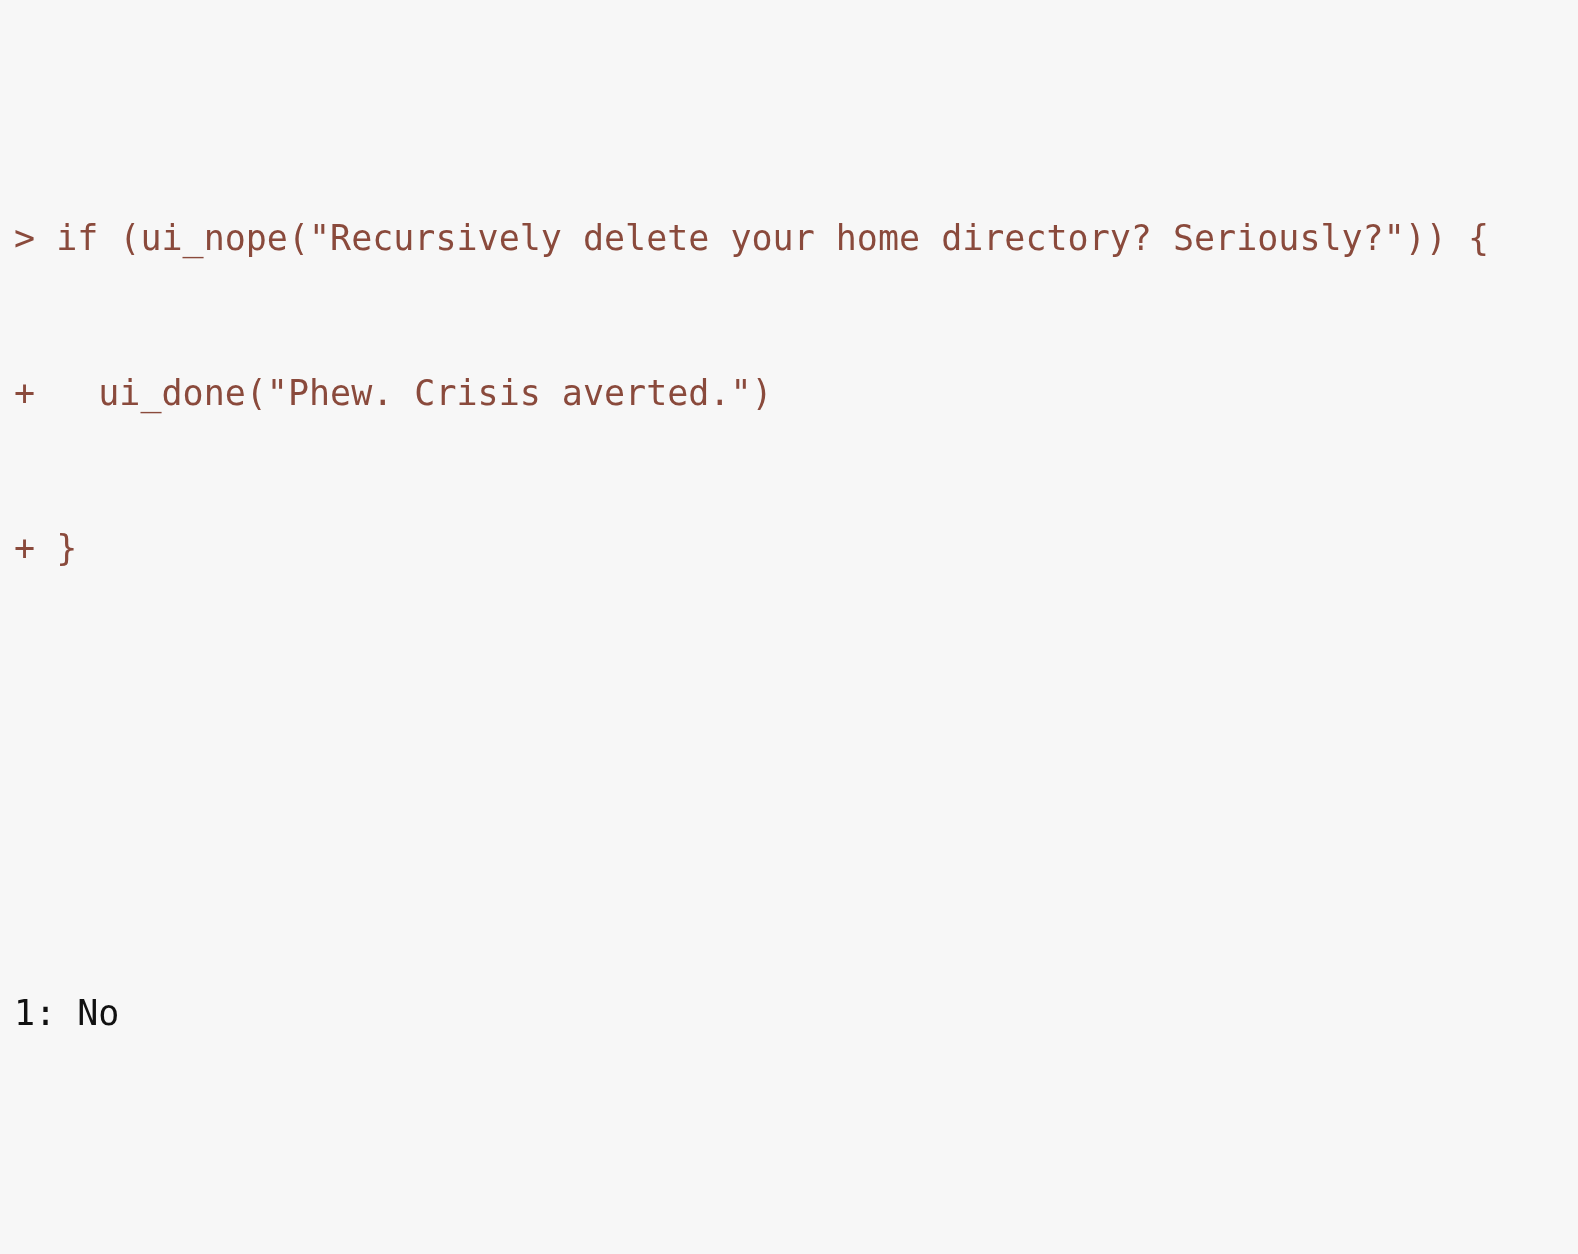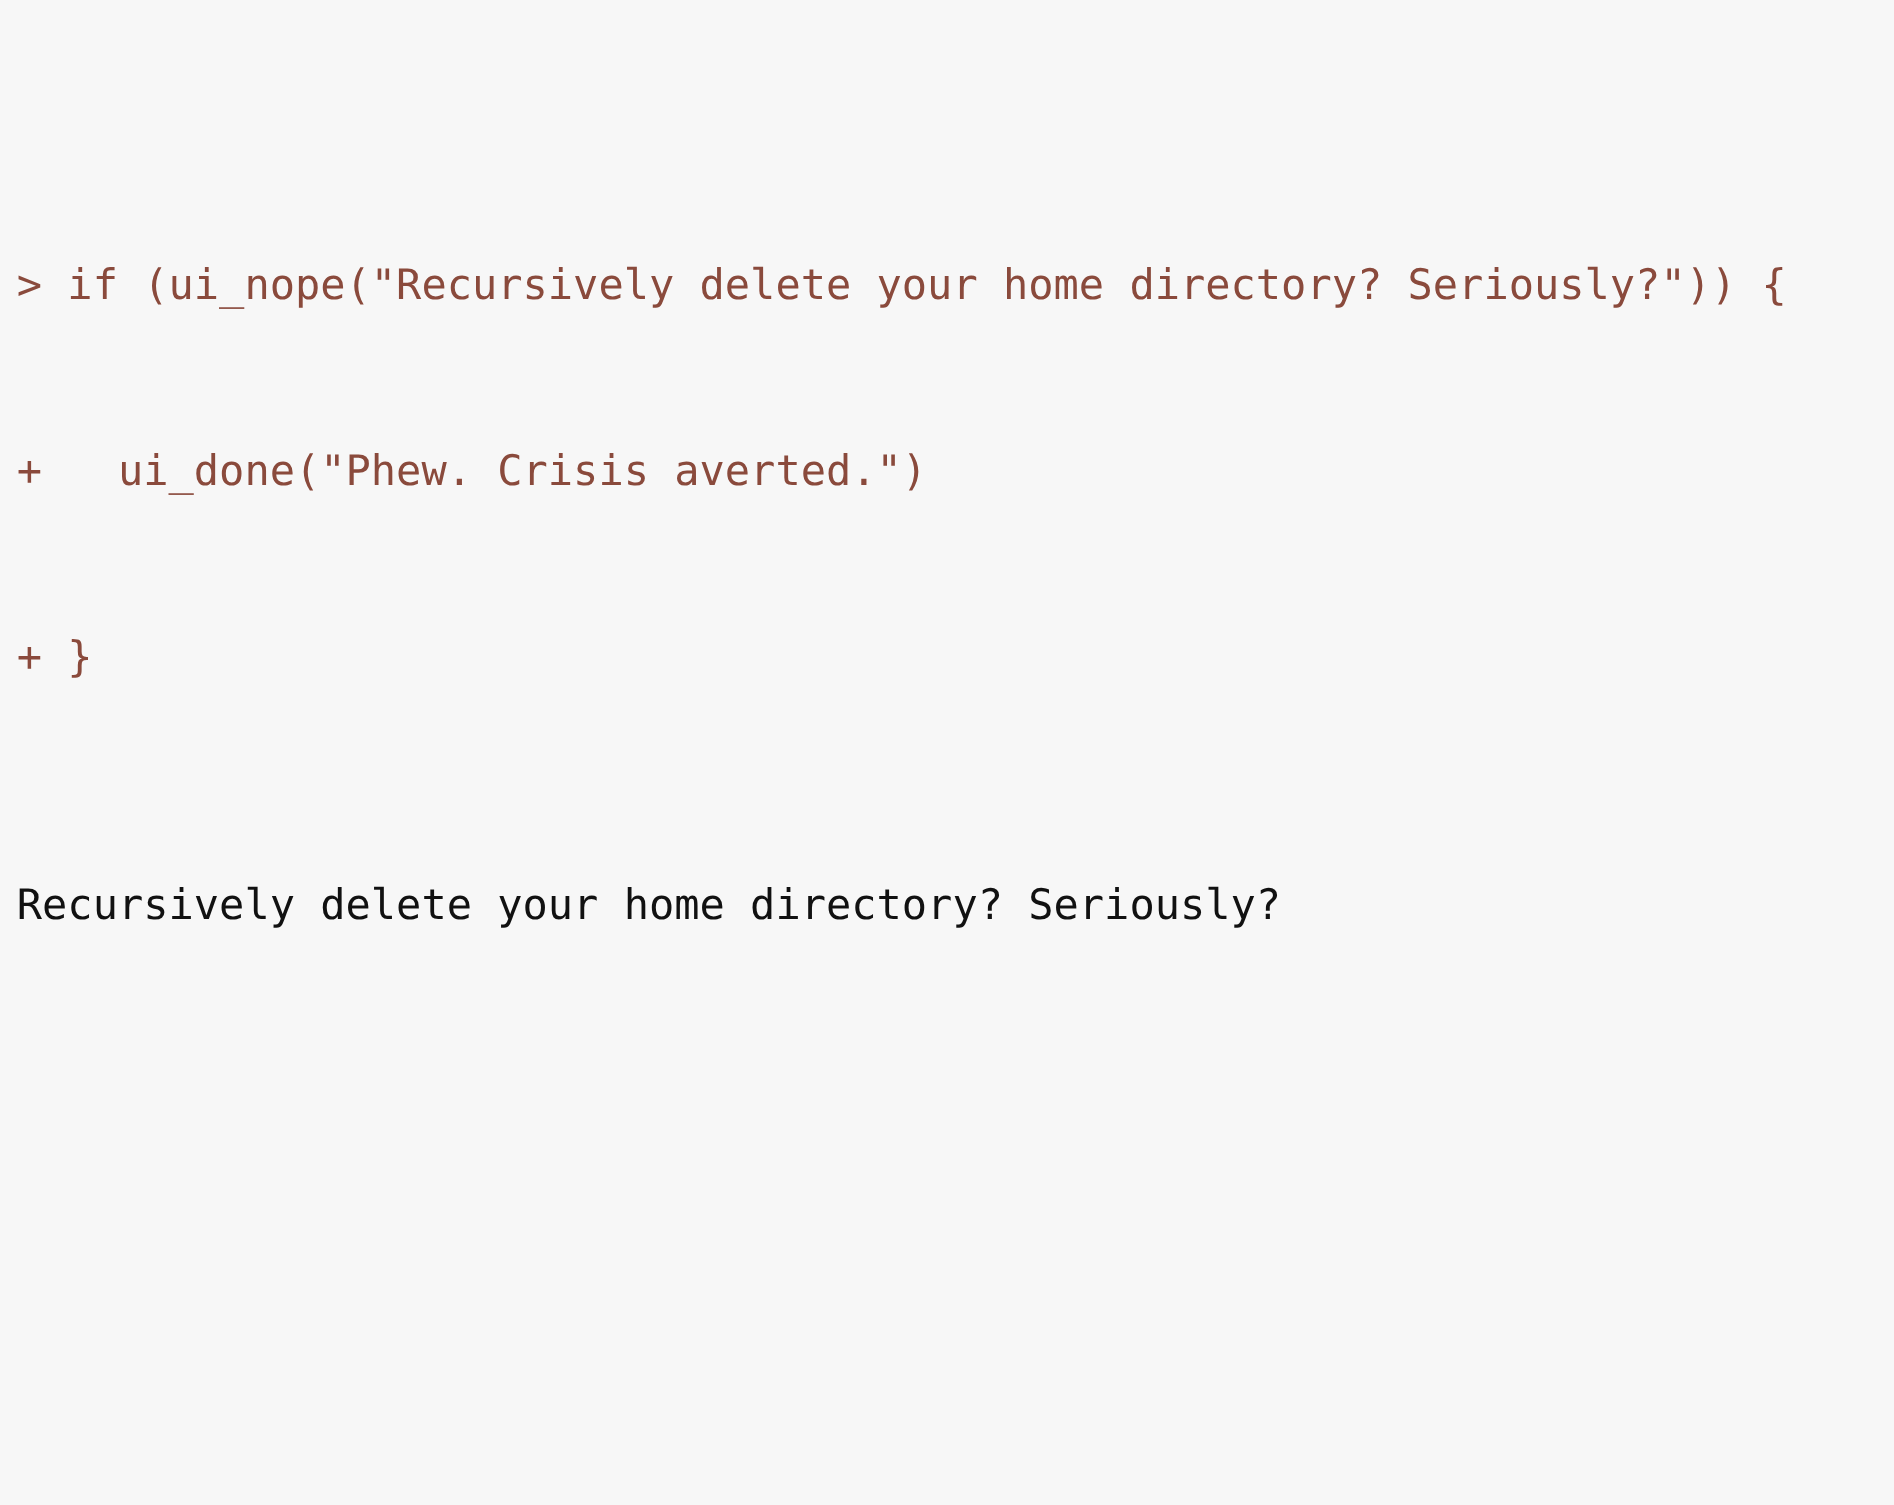--- a/index.html
+++ b/index.html
@@ -44,24 +44,24 @@
 </head>
 <body style="background: rgb(247, 247, 247);">
 
 <div id="console" style="background: rgb(247, 247, 247);">
 
   
   <span class="line c-input" style="color: rgb(138, 74, 60);">&gt; if (ui_nope("Recursively delete your home directory? Seriously?")) {</span>
   <span class="line c-input" style="color: rgb(138, 74, 60);">+   ui_done("Phew. Crisis averted.")</span>
   <span class="line c-input" style="color: rgb(138, 74, 60);">+ }</span>
 
-  <span class="line c-out" style="color: rgb(17, 17, 17);">Recursively delete your home directory? Seriously?</span>
 
   <span class="blank"></span>
 
+  <span class="line c-out" style="color: rgb(17, 17, 17);">1: No</span>
   
   
 
   
 
   
 
   
 
   

